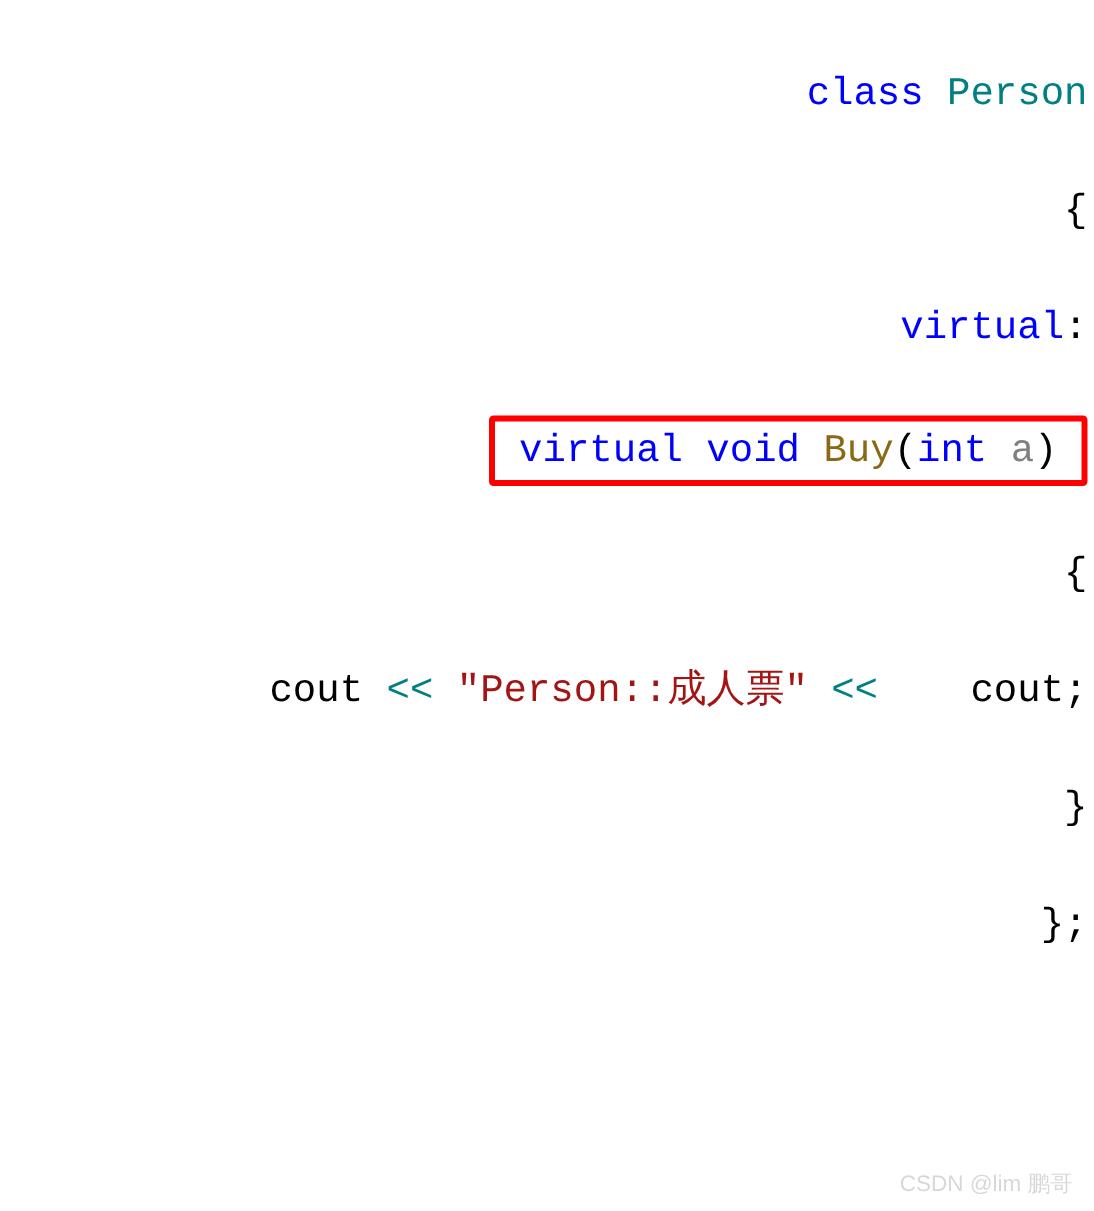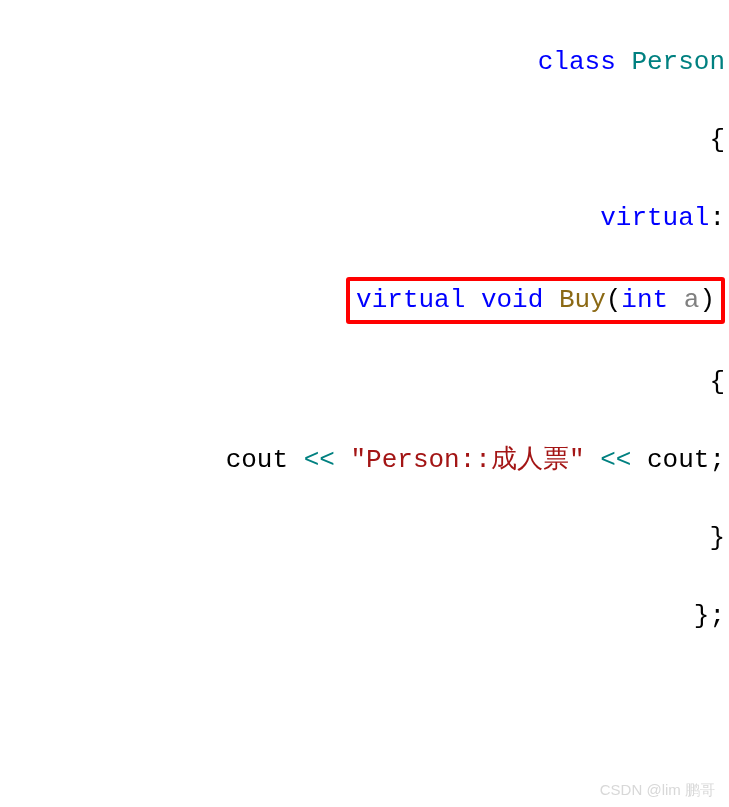--- a/index.html
+++ b/index.html
@@ -22,24 +22,24 @@
   .kw-type { color: #008080; }
   .kw-public { color: #0000ff; }
   .kw-virtual { color: #0000ff; }
   .kw-void { color: #0000ff; }
   .kw-int { color: #0000ff; }
   .fn-name { color: #8b6914; }
   .param { color: #808080; }
   .punct { color: #000000; }
   .str { color: #a31515; }
   .op { color: #008080; }
-  .ident { color: #000000; }
+  .ident { color: #000000; margin-left: 46px; }
   .red-box {
     border: 4px solid #ff0000;
-    padding: 0 6px;
+    padding: 0 16px;
     display: inline-block;
     border-radius: 3px;
   }
   .watermark {
     position: absolute;
     bottom: 6px;
     right: 14px;
     font-size: 15px;
     color: #d8d8d8;
     font-family: Arial, sans-serif;

